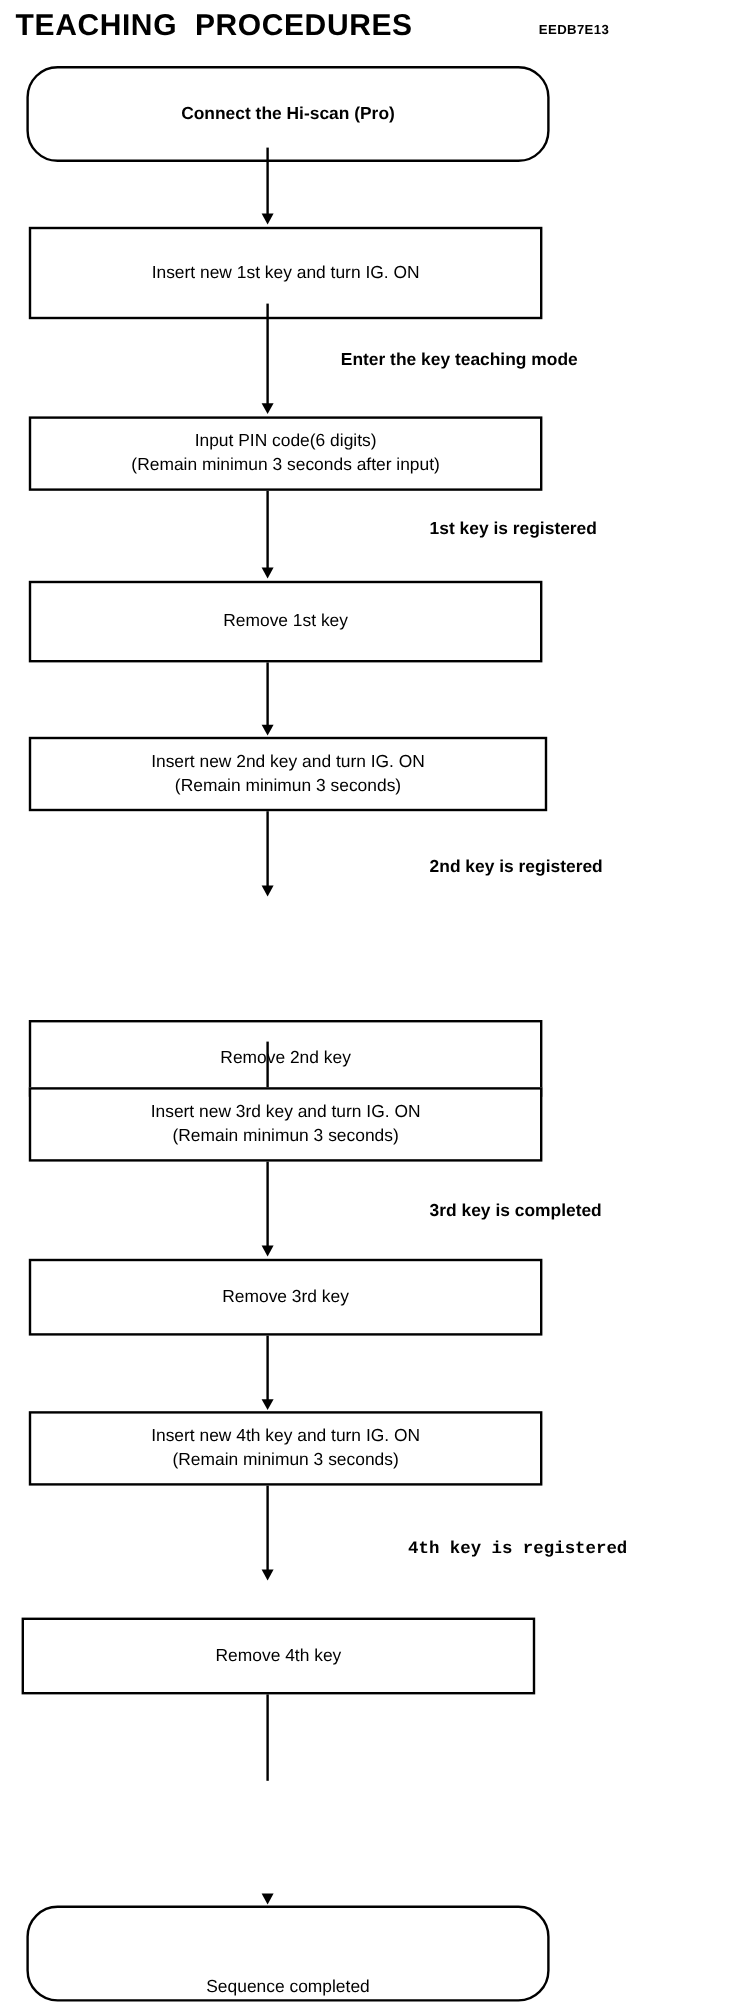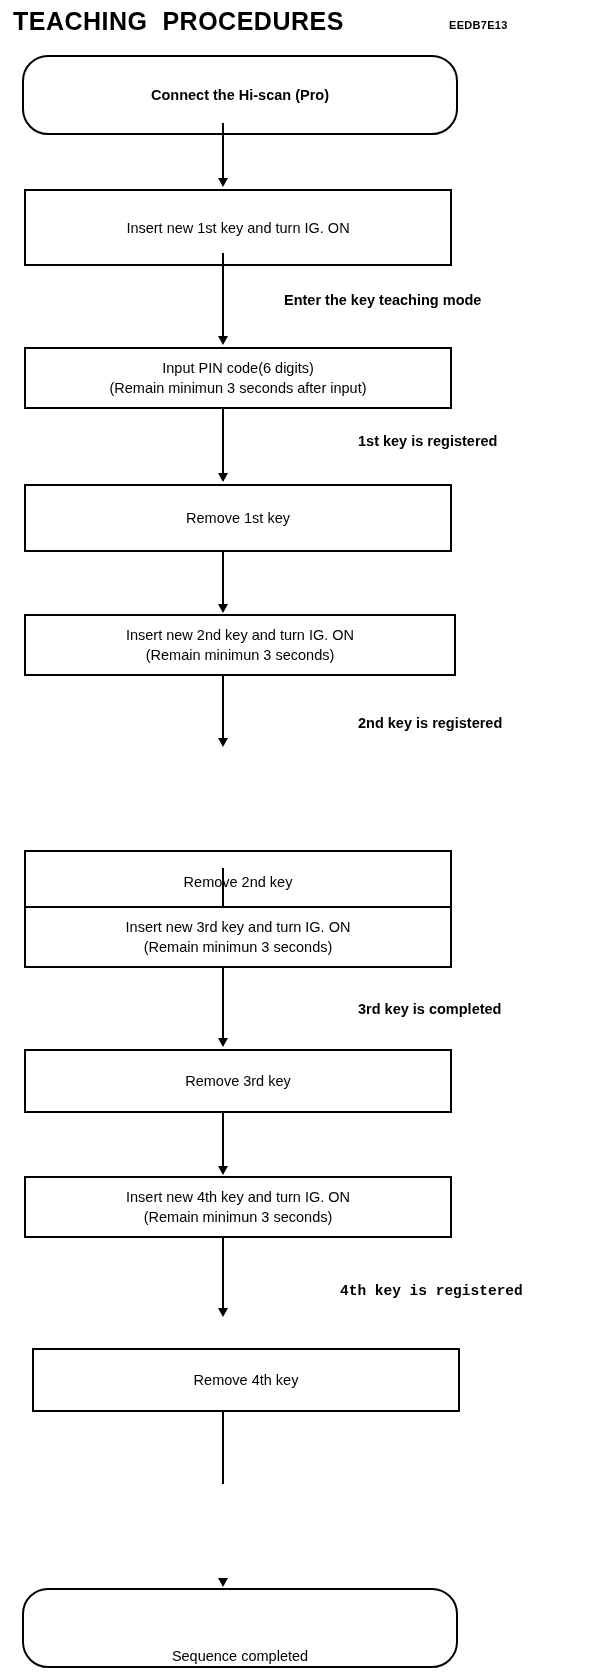--- a/index.html
+++ b/index.html
@@ -171,21 +171,21 @@
 
   <div class="node" style="left:24px; top:1176px; width:428px; height:62px;">
     <span class="node-label">Insert new 4th key and turn IG. ON
 (Remain minimun 3 seconds)</span>
   </div>
 
   <div class="connector" style="left:222px; top:1238px; height:74px;"></div>
   <div class="arrowhead" style="left:218px; top:1308px;"></div>
   <div class="edge-note" style="left:340px; top:1282px;font-family:Liberation Mono, monospace;">4th key is registered</div>
 
-  <div class="node" style="left:32px; top:1348px; width:428px; height:64px;">
+  <div class="node" style="left:18px; top:1348px; width:428px; height:64px;">
     <span class="node-label">Remove 4th key</span>
   </div>
 
   <div class="connector" style="left:222px; top:1412px; height:72px;"></div>
   <div class="arrowhead" style="left:218px; top:1578px;"></div>
 
   <div class="node terminator" style="left:22px; top:1588px; width:436px; height:80px;align-items:flex-end;">
     <span class="node-label">Sequence completed</span>
   </div>
 

